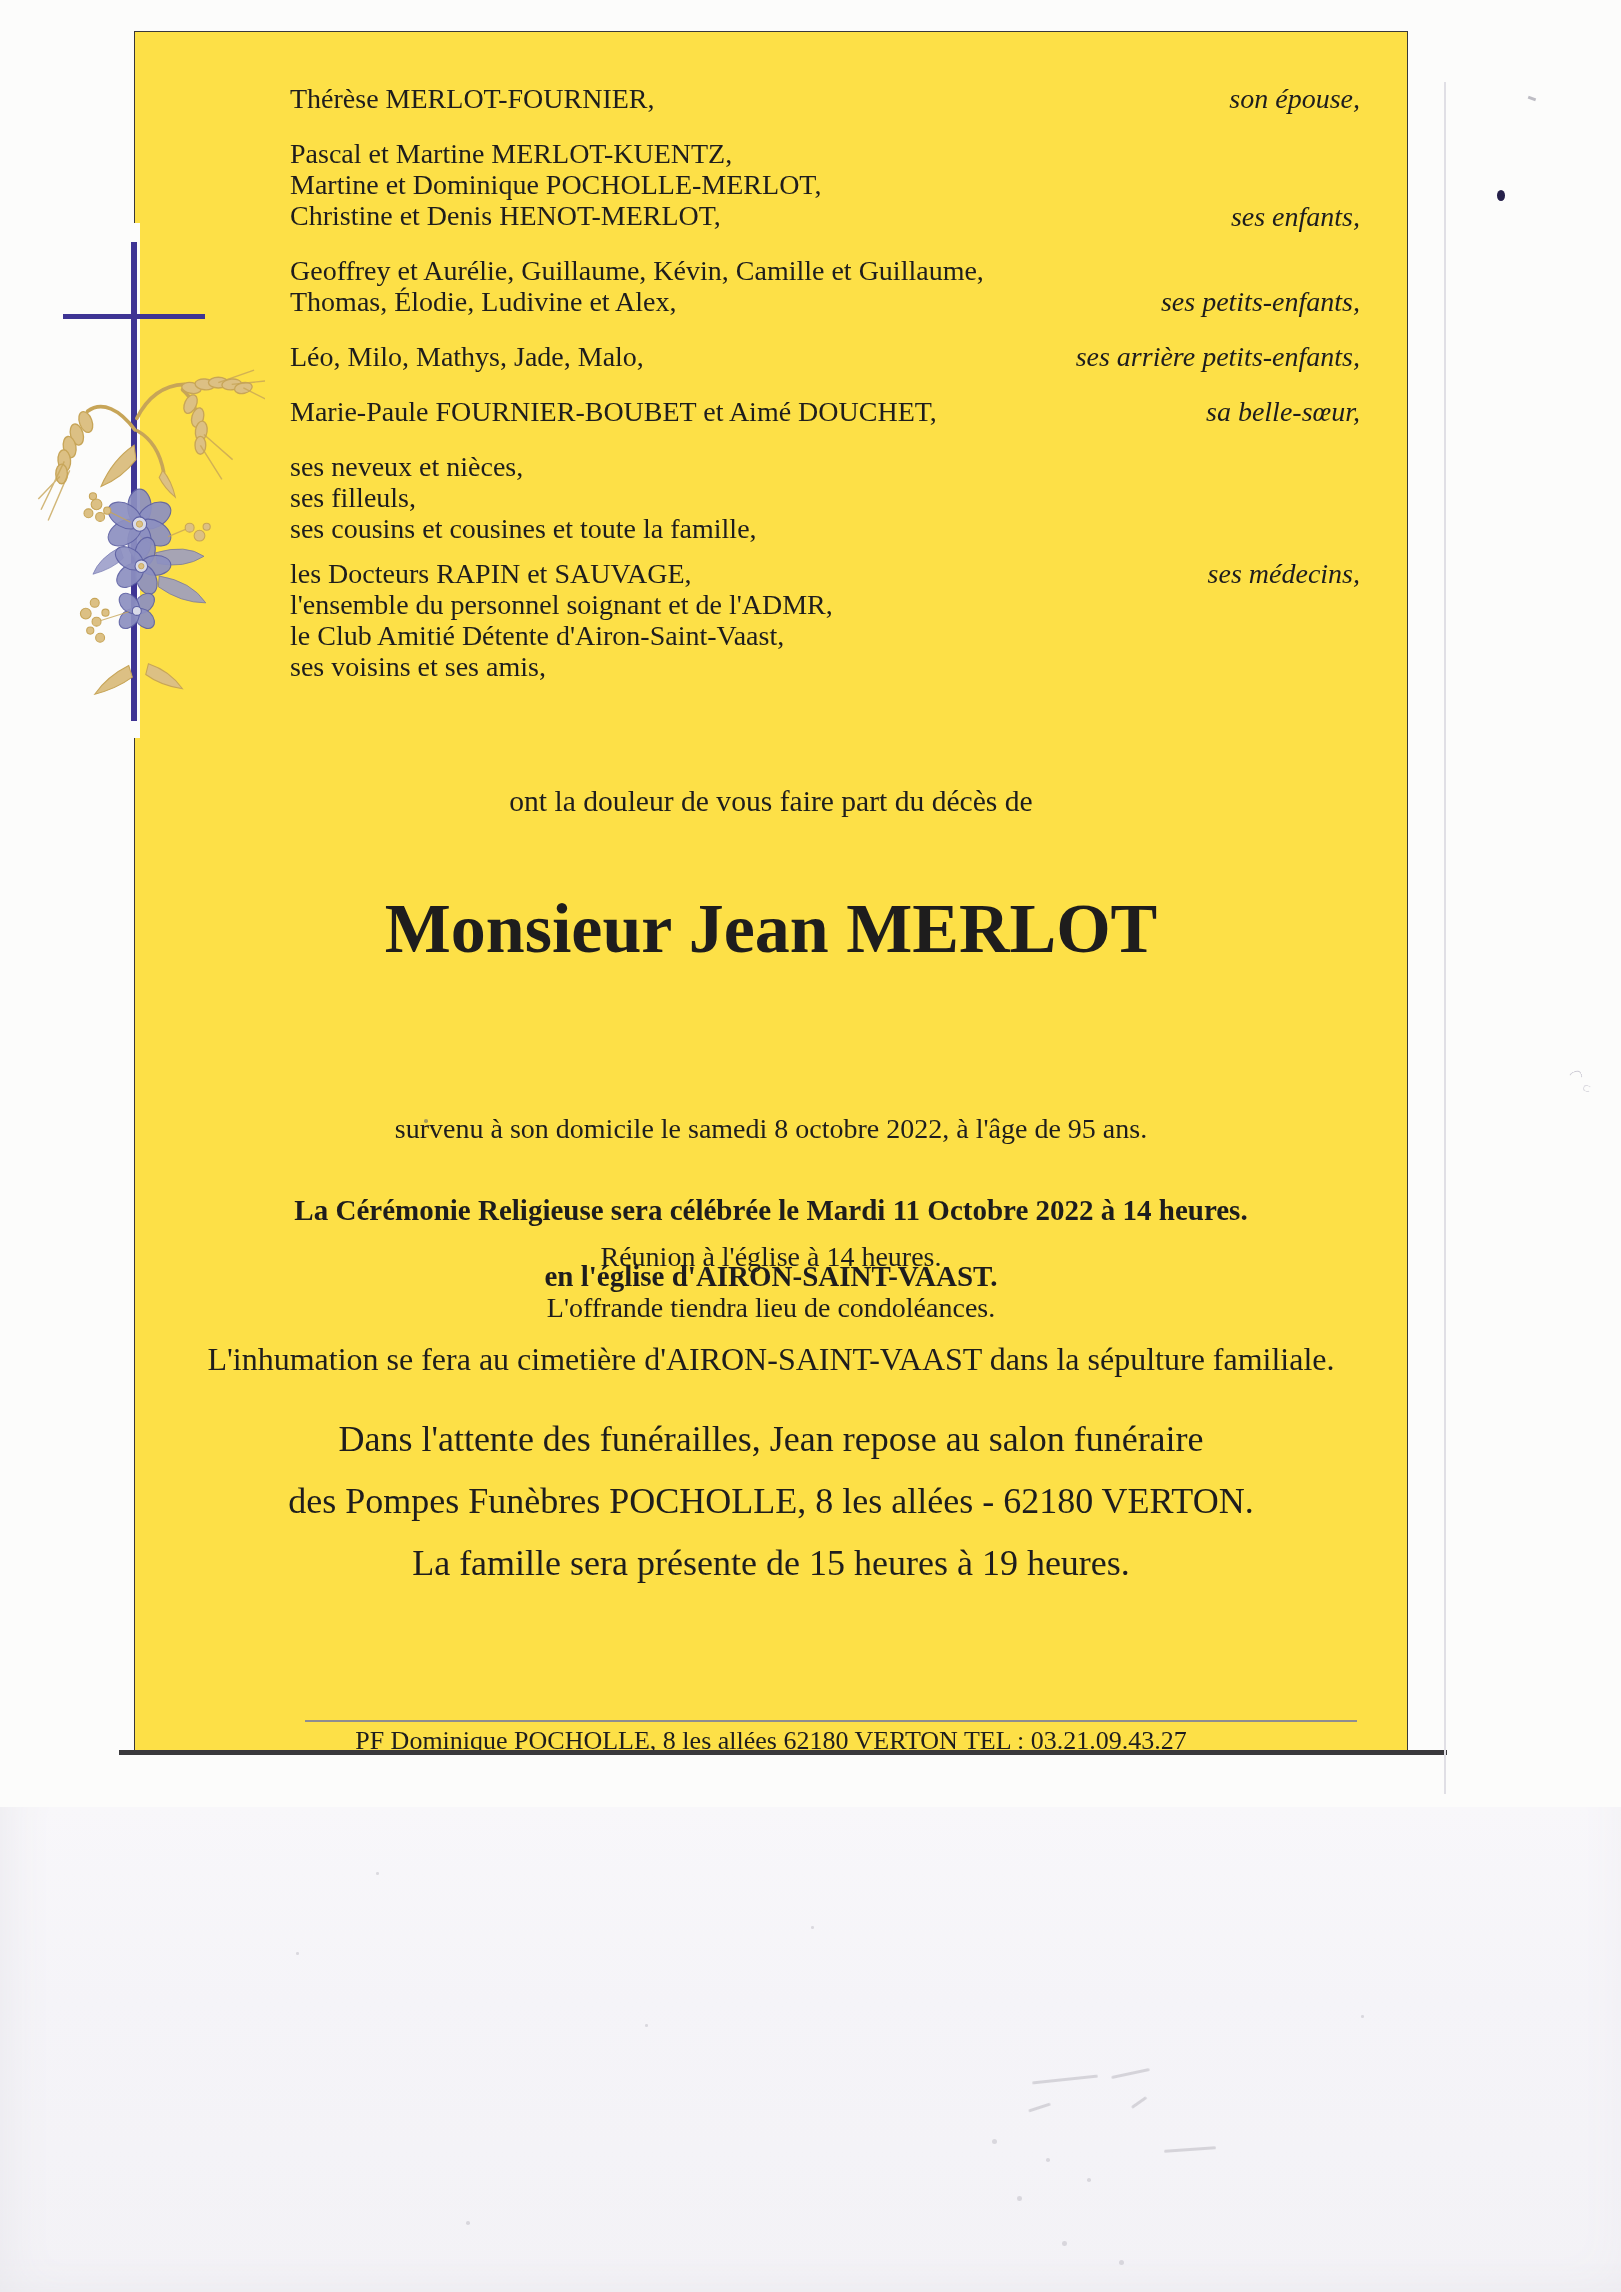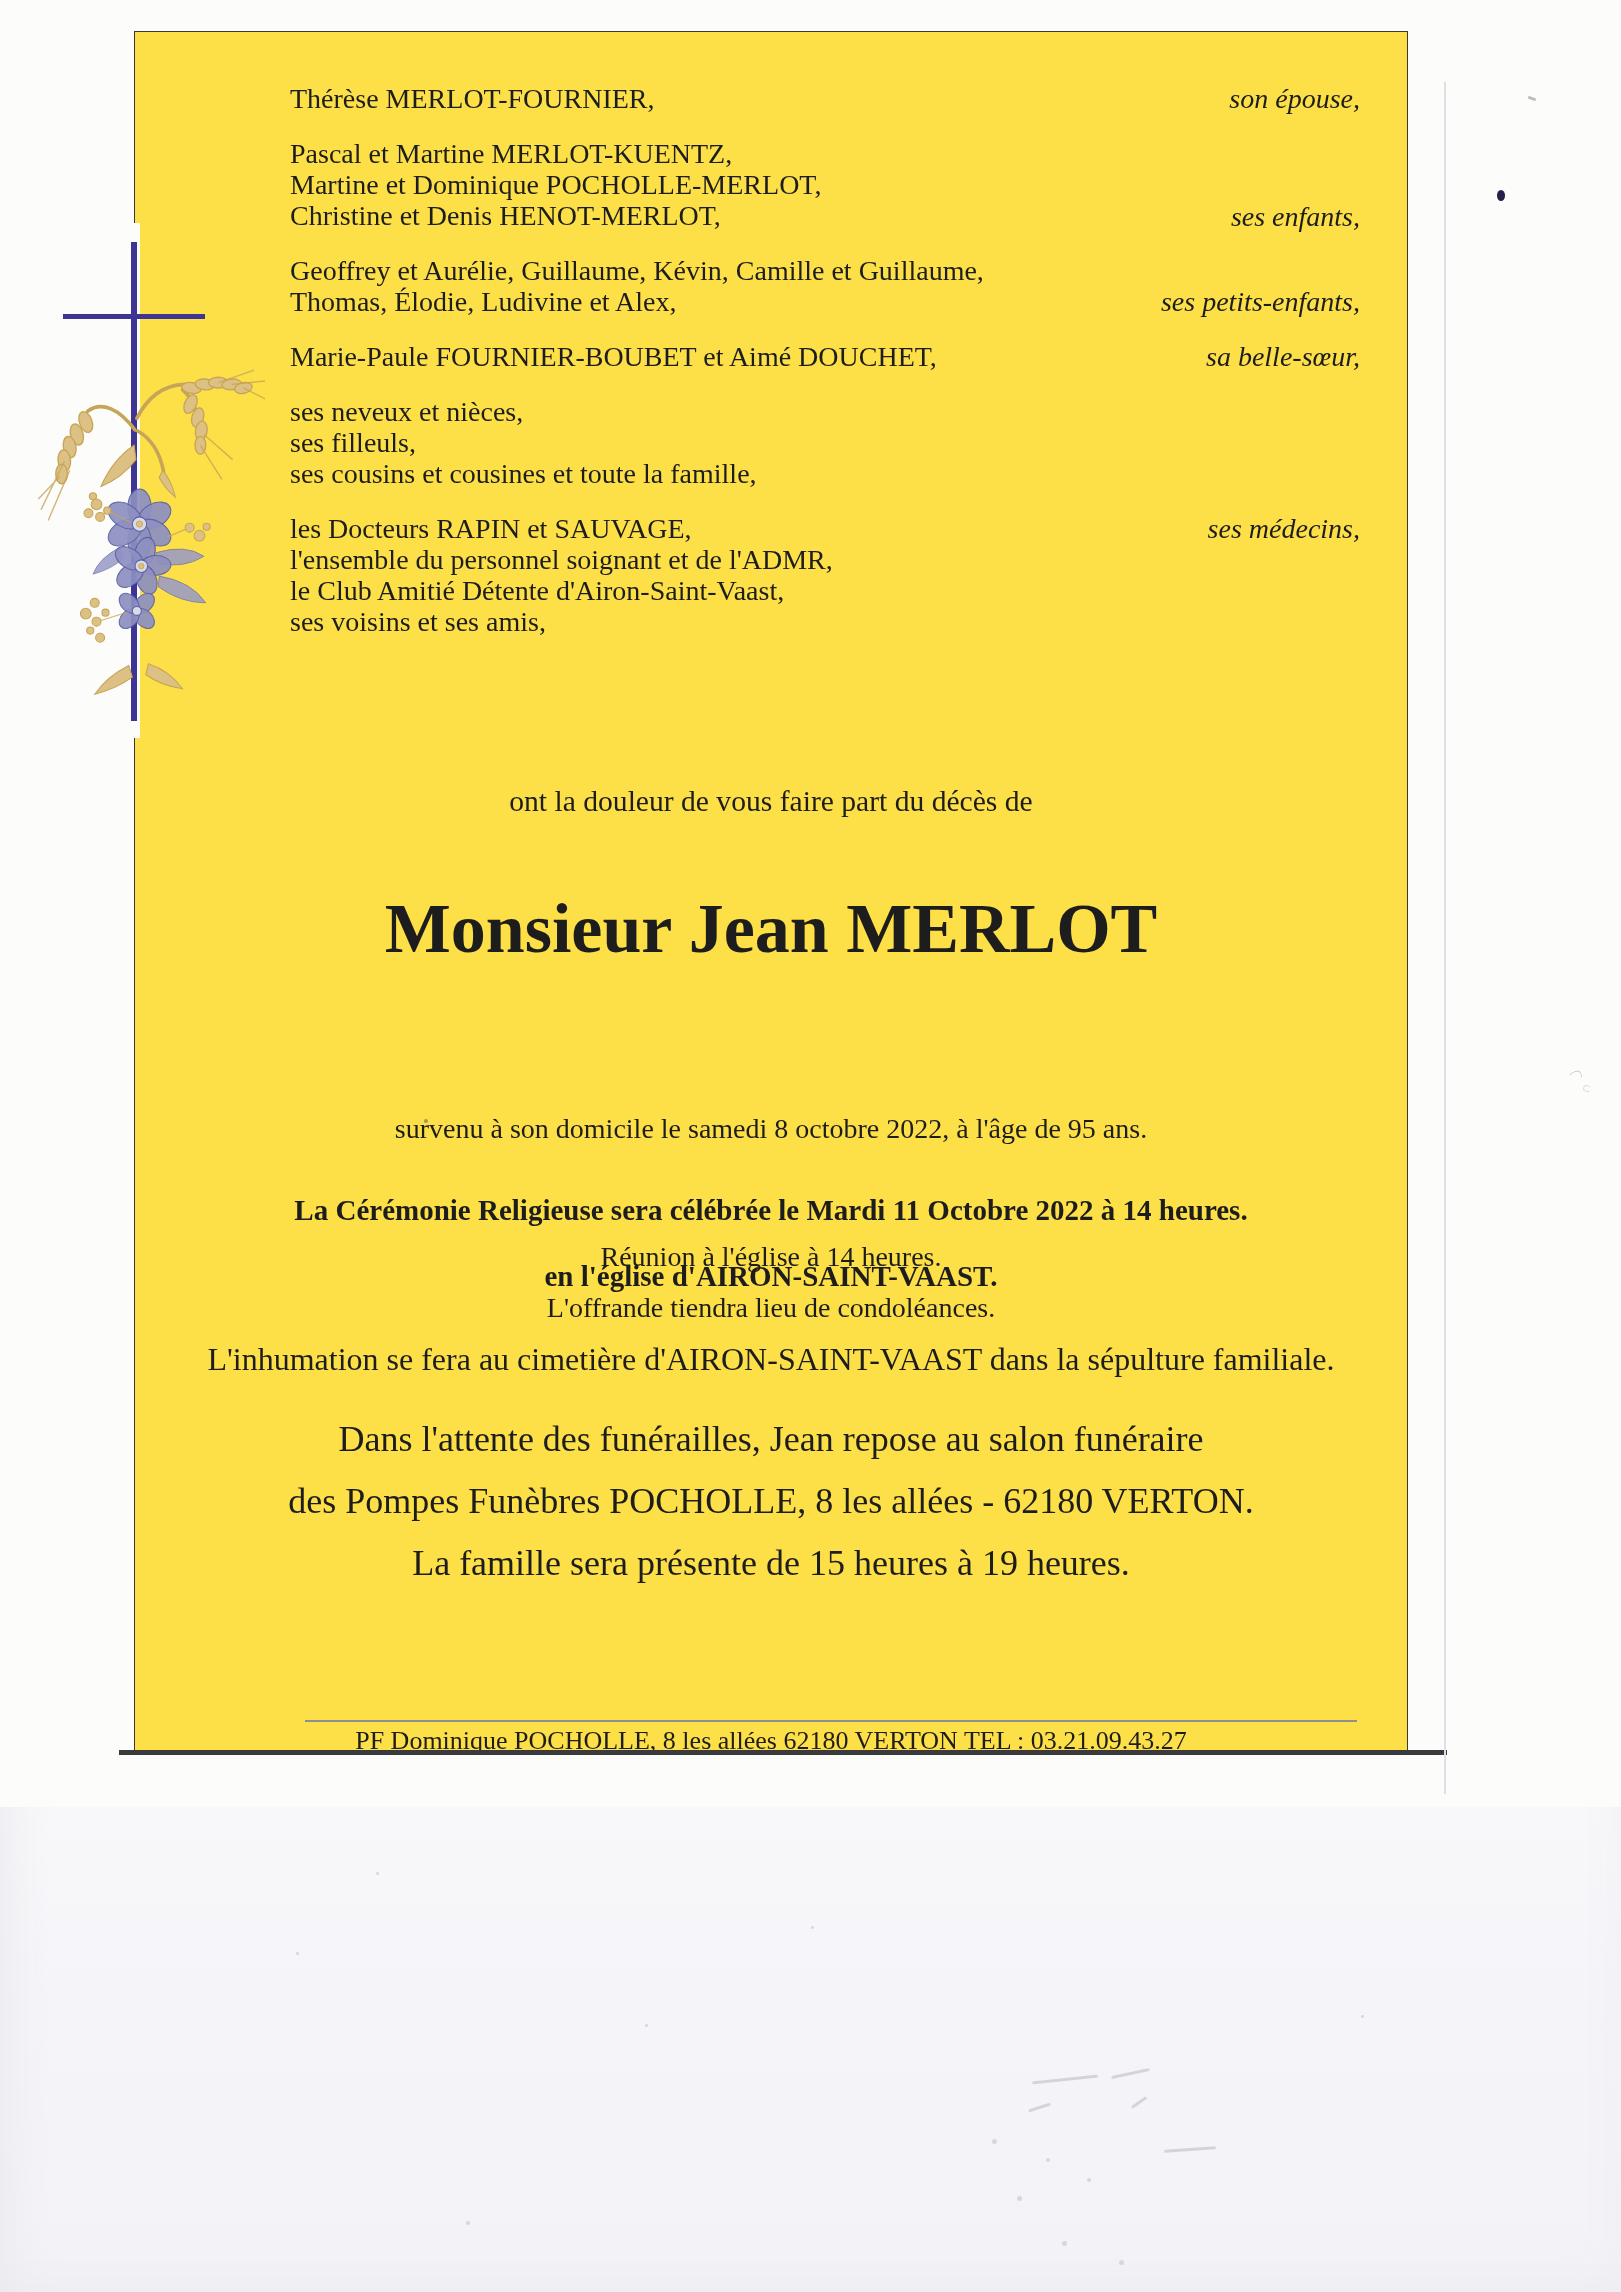--- a/index.html
+++ b/index.html
@@ -153,20 +153,24 @@
       <div class="nline">Martine et Dominique POCHOLLE-MERLOT,</div>
       <div class="nline">Christine et Denis HENOT-MERLOT,</div>
       <div class="rlabel" style="top:63px">ses enfants,</div>
     </div>
     <div class="group">
       <div class="nline">Geoffrey et Aurélie, Guillaume, Kévin, Camille et Guillaume,</div>
       <div class="nline">Thomas, Élodie, Ludivine et Alex,</div>
       <div class="rlabel" style="top:31px">ses petits-enfants,</div>
     </div>
     <div class="group">
+      <div class="nline">Léo, Milo, Mathys, Jade, Malo,</div>
+      <div class="rlabel" style="top:0">ses arrière petits-enfants,</div>
+    </div>
+    <div class="group">
       <div class="nline">Marie-Paule FOURNIER-BOUBET et Aimé DOUCHET,</div>
       <div class="rlabel" style="top:0">sa belle-sœur,</div>
     </div>
     <div class="group">
       <div class="nline">ses neveux et nièces,</div>
       <div class="nline">ses filleuls,</div>
       <div class="nline">ses cousins et cousines et toute la famille,</div>
     </div>
     <div class="group">
       <div class="nline">les Docteurs RAPIN et SAUVAGE,</div>

